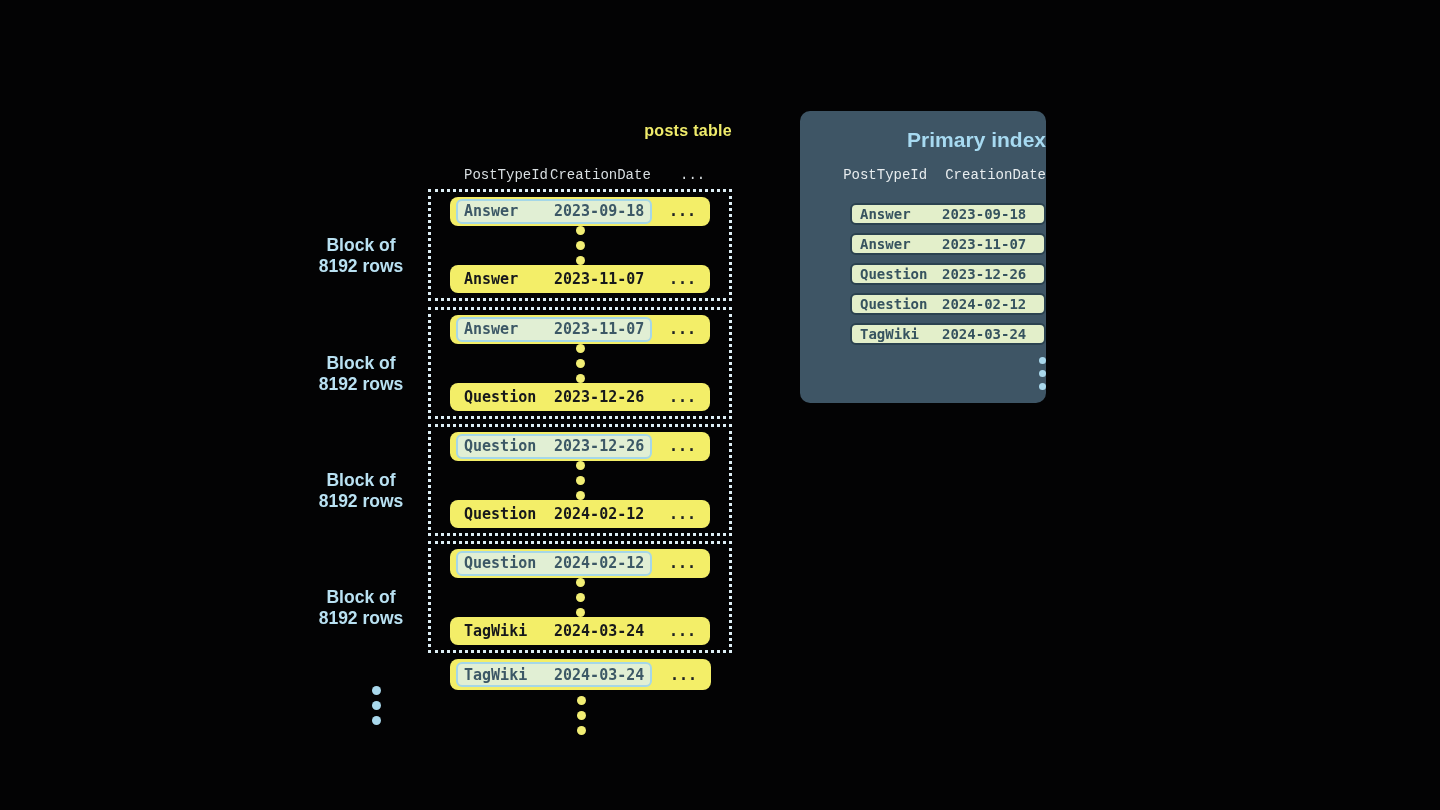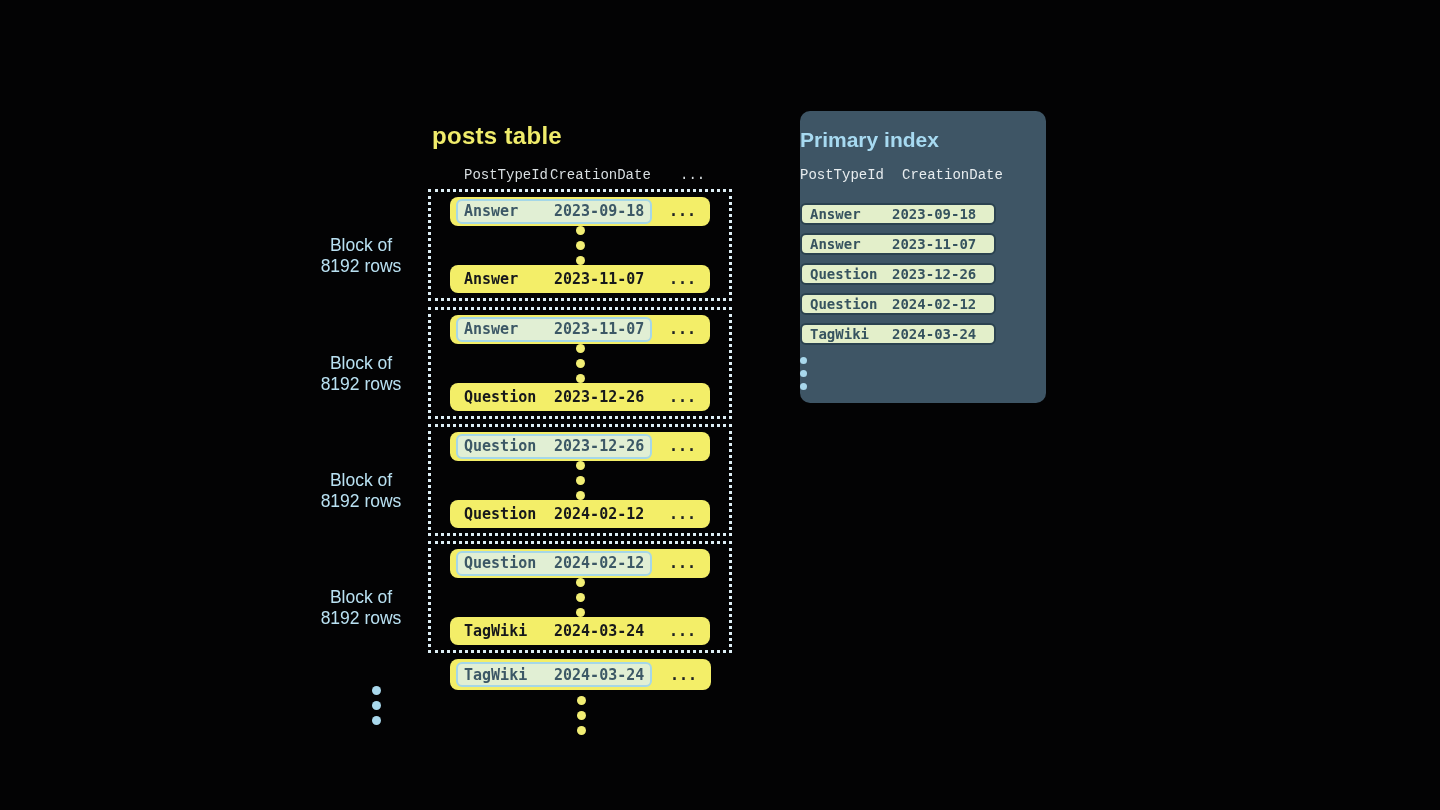--- a/index.html
+++ b/index.html
@@ -5,22 +5,22 @@
   html,body{margin:0;padding:0;background:#030304;}
   .canvas{
     position:relative;width:1440px;height:810px;overflow:hidden;
     background:var(--background,#030304);
     font-family:"Liberation Sans",sans-serif;
   }
   .mono{font-family:Liberation Mono, monospace;}
 
   
   .posts-title{
-    position:absolute;left:432px;top:122px;width:300px;text-align:left;
-    color:var(--title_yellow,#f0ec6b);font-size:24px;font-weight:700;letter-spacing:.3px;
+    position:absolute;left:432px;top:122px;width:300px;text-align:right;
+    color:var(--title_yellow,#f0ec6b);font-size:16px;font-weight:700;letter-spacing:.3px;
   }
   .posts-header{
     position:absolute;left:450px;top:167px;width:262px;box-sizing:border-box;
     display:flex;align-items:center;padding-left:14px;
     color:#d9dfe2;font-size:14px;font-weight:500;
   }
   .posts-header .h-type{width:86px;}
   .posts-header .h-date{width:130px;}
 
   .block{
@@ -53,28 +53,28 @@
   }
 
   .vdots{display:flex;flex-direction:column;align-items:center;gap:6px;}
   .vdots i{display:block;width:9px;height:9px;border-radius:50%;}
   .vdots.yellow i{background:#f2ee74;}
   .vdots.blue i{background:var(--accent_blue,#a9d8ec);}
   .vdots.abs{position:absolute;}
 
   .block-label{
     position:absolute;left:300px;width:122px;text-align:center;
-    color:var(--label_blue,#b9e1f2);font-size:17.5px;line-height:21px;font-weight:400;
+    color:var(--label_blue,#b9e1f2);font-size:17.5px;line-height:21px;font-weight:700;
   }
 
   
   .panel{
     position:absolute;left:800px;top:111px;width:246px;height:292px;
     background:var(--panel_bg,#3e5565);border-radius:10px;
-    display:flex;flex-direction:column;align-items:flex-start;
+    display:flex;flex-direction:column;align-items:flex-end;
   }
   .panel-title{
     margin-top:16px;color:#a7daf1;font-size:21px;font-weight:600;line-height:26px;
   }
   .panel-header{
     margin-top:14px;display:flex;gap:18px;justify-content:center;
     color:#e8edef;font-size:14px;font-weight:500;
   }
   .panel-rows{margin-top:20px;display:flex;flex-direction:column;gap:8px;align-items:center;}
   .index-row{

